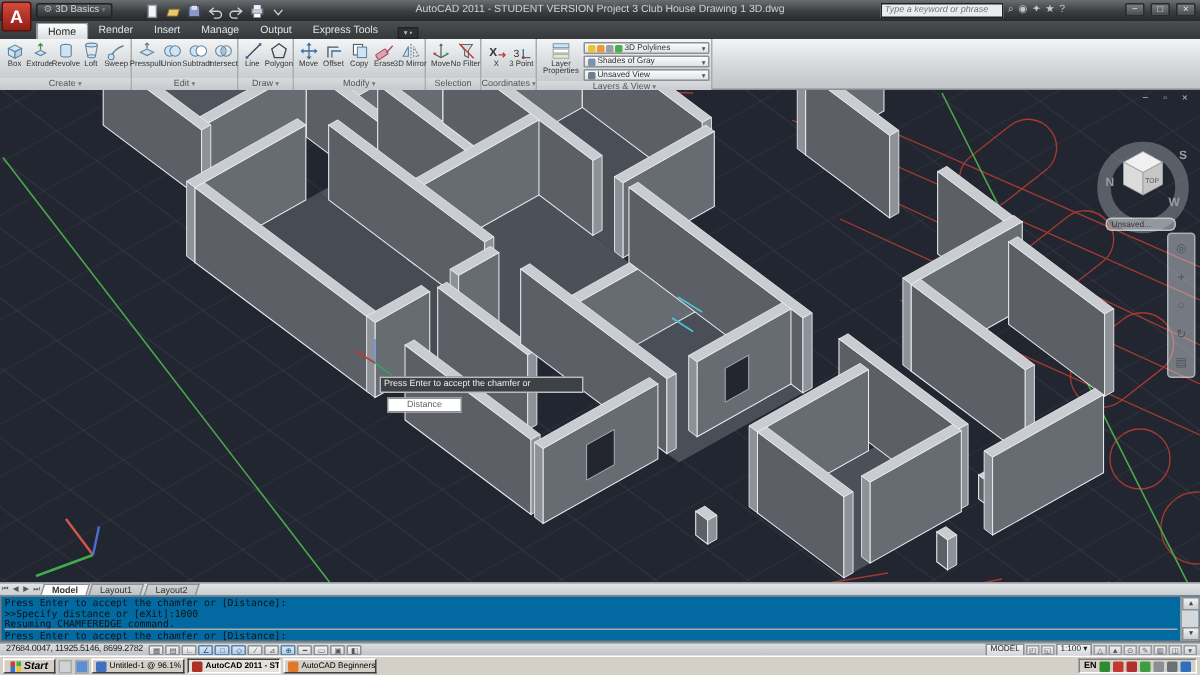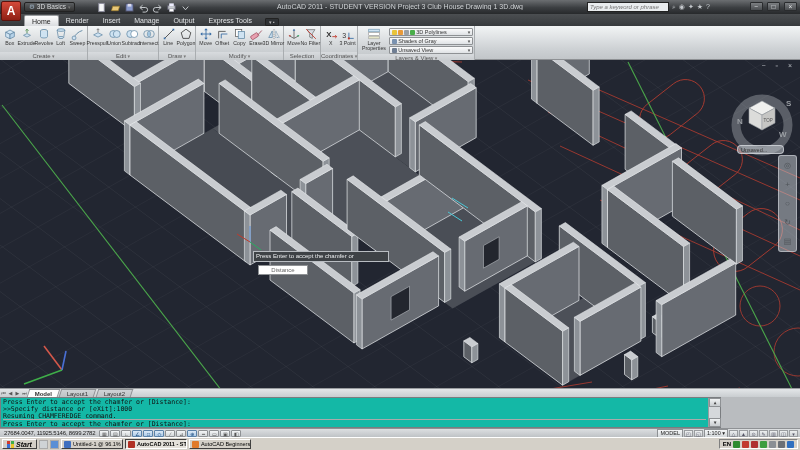--- a/index.html
+++ b/index.html
@@ -88,22 +88,22 @@
     background:linear-gradient(#e3e6e8,#c9cdd0); border-top:1px solid #9a9da0;
     display:flex; align-items:flex-end; font-size:6px; }
   .ltnav { width:7px; text-align:center; color:#555; font-size:5px; line-height:8px; }
   .ltab { padding:0 6px; height:8px; line-height:8px; color:#333;
     border:1px solid #8e9194; border-bottom:none; background:linear-gradient(#cfd3d6,#bfc3c6);
     transform:skewX(-18deg); margin-right:1px; }
   .ltab span { display:inline-block; transform:skewX(18deg); }
   .ltab.active { background:#fdfdfd; font-weight:bold; }
 
   
-  #cmd { position:absolute; left:0; top:397px; width:721px; height:31px;
-    background:#14b8a6; border:1px solid #7a7d80; font-family:"DejaVu Sans Mono", monospace;
+  #cmd { position:absolute; left:0; top:397px; width:800px; height:31px;
+    background:#0369a1; border:1px solid #7a7d80; font-family:"DejaVu Sans Mono", monospace;
     font-size:6.5px; color:#111; }
   #cmd-history { position:absolute; left:2px; top:1px; right:14px; height:21px;
     border-bottom:1px solid #aaa; line-height:7px; white-space:pre; overflow:hidden; }
   #cmd-input { position:absolute; left:2px; top:23px; right:14px; height:7px;
     line-height:7px; white-space:pre; }
   #cmd-scroll { position:absolute; right:0; top:0; width:12px; height:29px;
     background:#d5d8db; border-left:1px solid #9a9da0; }
   .sbtn { width:12px; height:9px; background:linear-gradient(#f0f2f3,#c9cdd0);
     border:1px solid #8e9194; font-size:4.5px; text-align:center; line-height:8px; color:#444; }
   #cmd-scroll .sbtn:last-child { position:absolute; bottom:0; }

